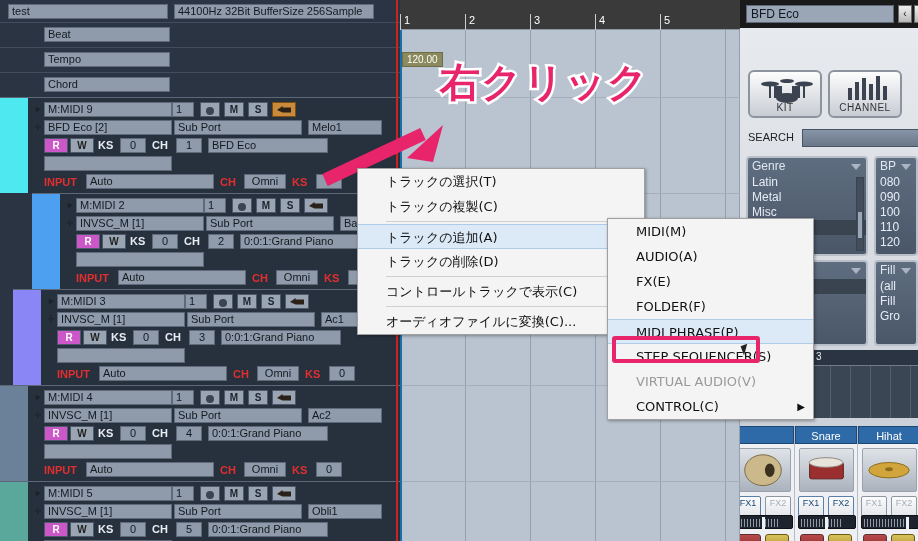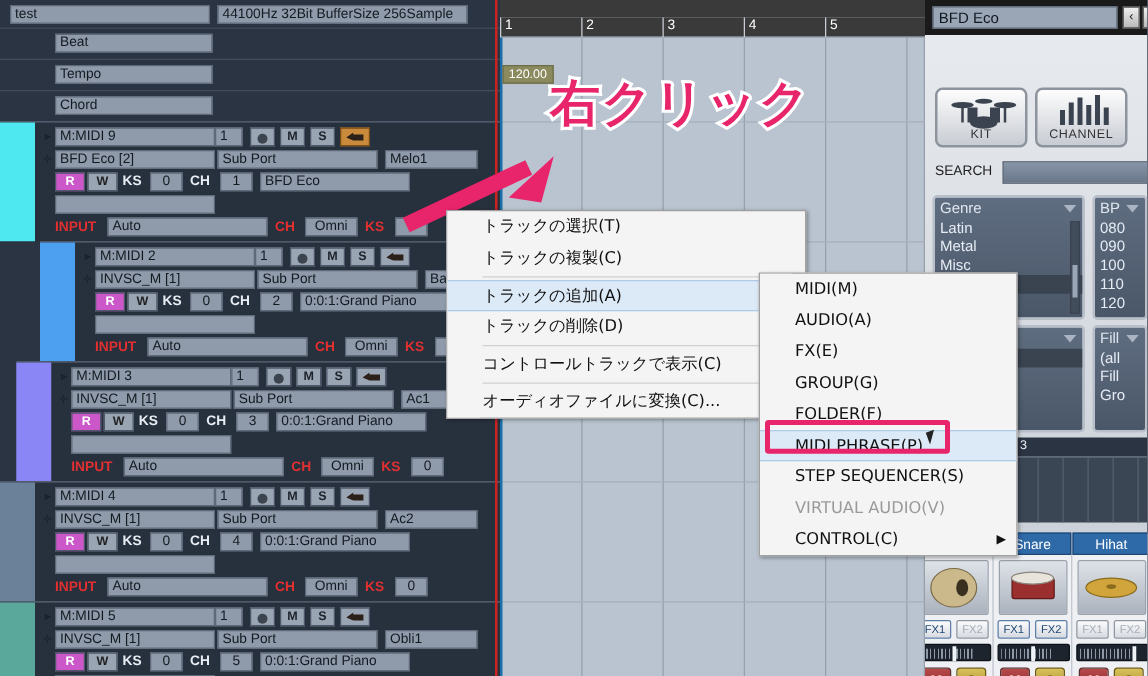--- a/index.html
+++ b/index.html
@@ -156,21 +156,21 @@
   .minitl .b { position:absolute; top:1px; color:#e8edf4; font-size:10px; padding-left:3px; border-left:1px solid #99a2ae; height:14px;}
   .minigrid { position:absolute; left:0; top:338px; width:178px; height:52px; background:#3b4654; }
   .minigrid .v { position:absolute; top:0; bottom:0; width:1px; background:#55606f; }
   .drumstrip { position:absolute; top:398px; left:0; width:178px; height:143px; background:#e2e5ea; }
   .chan { position:absolute; top:0; width:63px; height:143px; background:#eef0f3; border-right:1px solid #b5bcc6; }
   .chan .nm { position:absolute; left:0; right:0; top:0; height:18px; background:#2f6aa8; color:#fff;
           font-size:11px; text-align:center; line-height:18px; border:1px solid #1d4775; }
   .pad { position:absolute; left:4px; top:22px; width:55px; height:44px; border:1px solid #9aa2ad;
          background:linear-gradient(#dfe3e8,#aab2bd); border-radius:2px; overflow:hidden; }
   .fxrow { position:absolute; left:3px; top:70px; width:58px; height:15px; }
-  .fx { position:absolute; top:0; width:26px; height:15px; border:1px solid #8e96a2; border-radius:2px;
+  .fx { position:absolute; top:0; width:26px; height:31px; border:1px solid #8e96a2; border-radius:2px;
         background:linear-gradient(#fcfcfd,#d6dae0); font-size:9px; text-align:center; line-height:13px; color:#2a3340; }
   .fx.on { color:#1d4775; border-color:#5b7fa8; }
   .fx.off { color:#a6adb7; }
   .fader { position:absolute; left:3px; top:89px; width:58px; height:14px; background:#1d242e;
            border:1px solid #0d1218; border-radius:2px; }
   .fader .ticks { position:absolute; left:2px; top:3px; height:8px; width:40px;
       background:repeating-linear-gradient(90deg,#8e98a6 0 1px,transparent 1px 3px); }
   .fader .knob { position:absolute; top:1px; width:3px; height:12px; background:#eef1f5; }
   .ms { position:absolute; top:108px; width:24px; height:22px; border-radius:3px; border:1px solid #5a3030;
         font-size:11px; font-weight:bold; text-align:center; line-height:20px; color:#fff; }
@@ -478,21 +478,20 @@
       <div class="mi">トラックの削除(D)</div>
       <div class="sep"></div>
       <div class="mi">コントロールトラックで表示(C)</div>
       <div class="sep"></div>
       <div class="mi">オーディオファイルに変換(C)...</div>
     </div>
   <div class="menu" id="menu2">
       <div class="mi">MIDI(M)</div>
       <div class="mi">AUDIO(A)</div>
       <div class="mi">FX(E)</div>
-      <div class="mi">GROUP(G)</div>
       <div class="mi">FOLDER(F)</div>
       <div class="mi sel">MIDI PHRASE(P)</div>
       <div class="mi">STEP SEQUENCER(S)</div>
       <div class="mi dis">VIRTUAL AUDIO(V)</div>
       <div class="mi">CONTROL(C)<span class="arw">▶</span></div>
     </div>
   <div class="hl-box"></div>
   <div class="cursor"></div>
 
   <div id="bfd">

